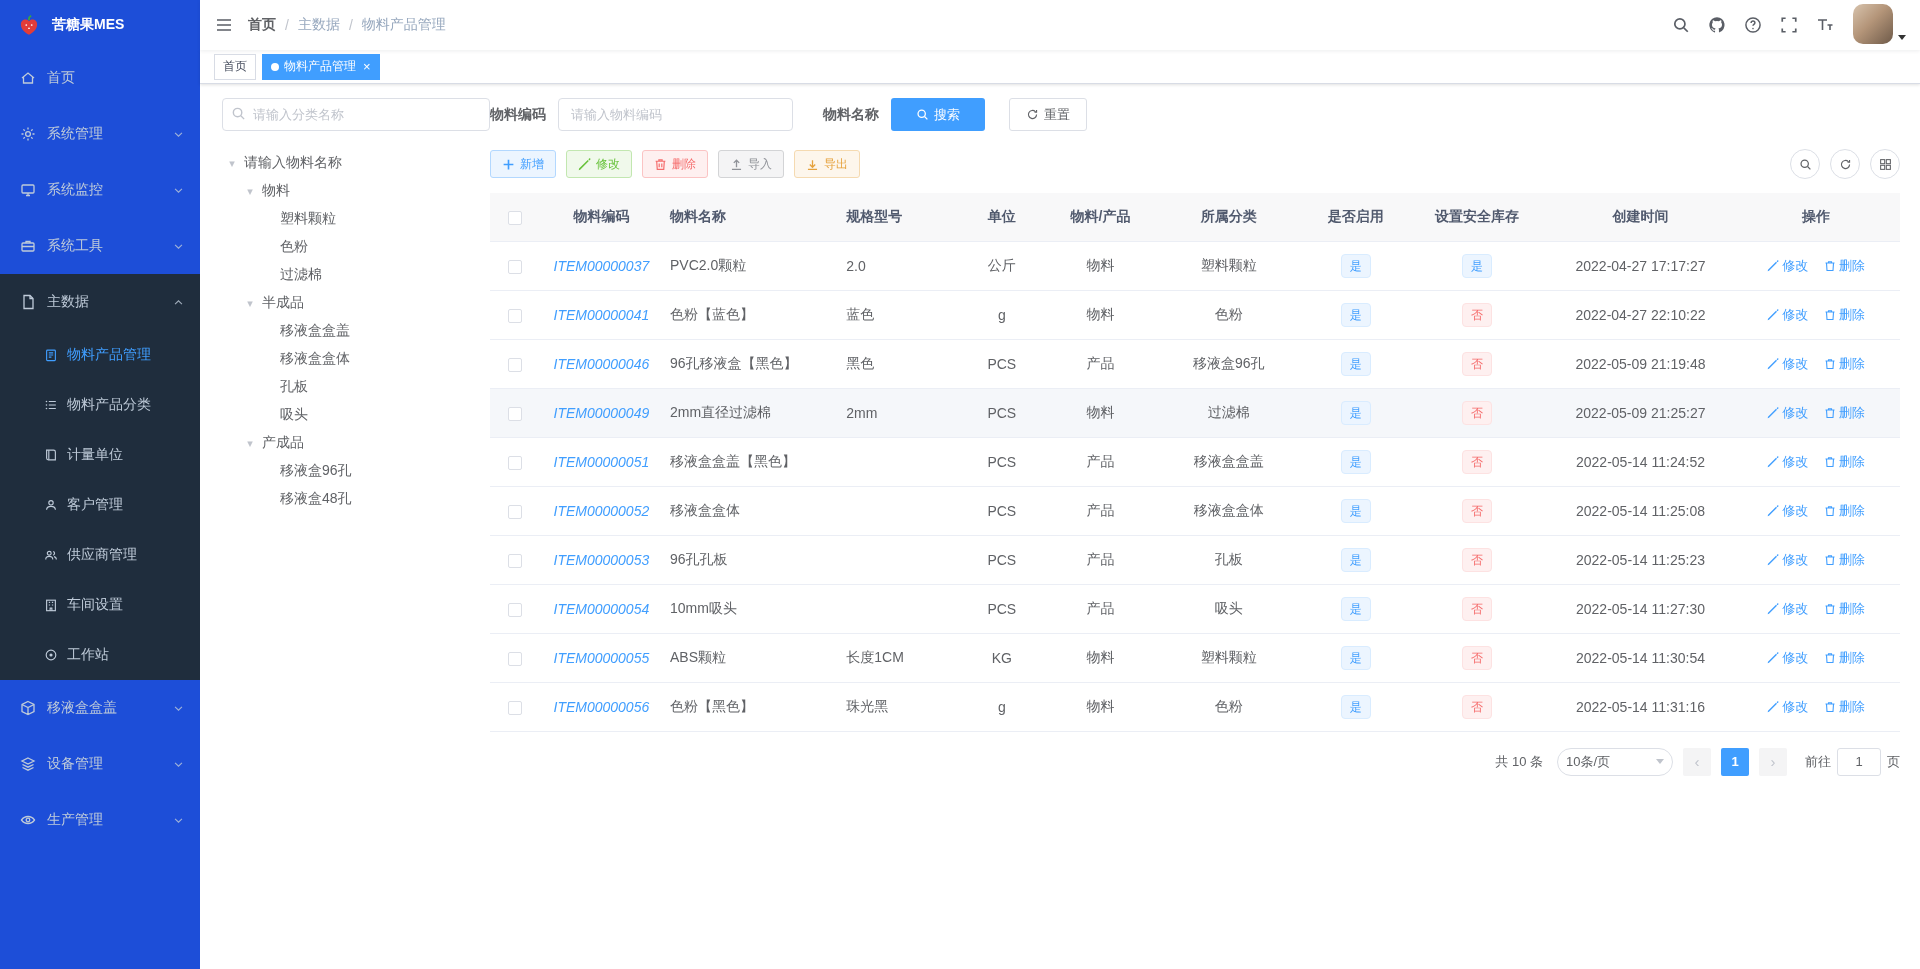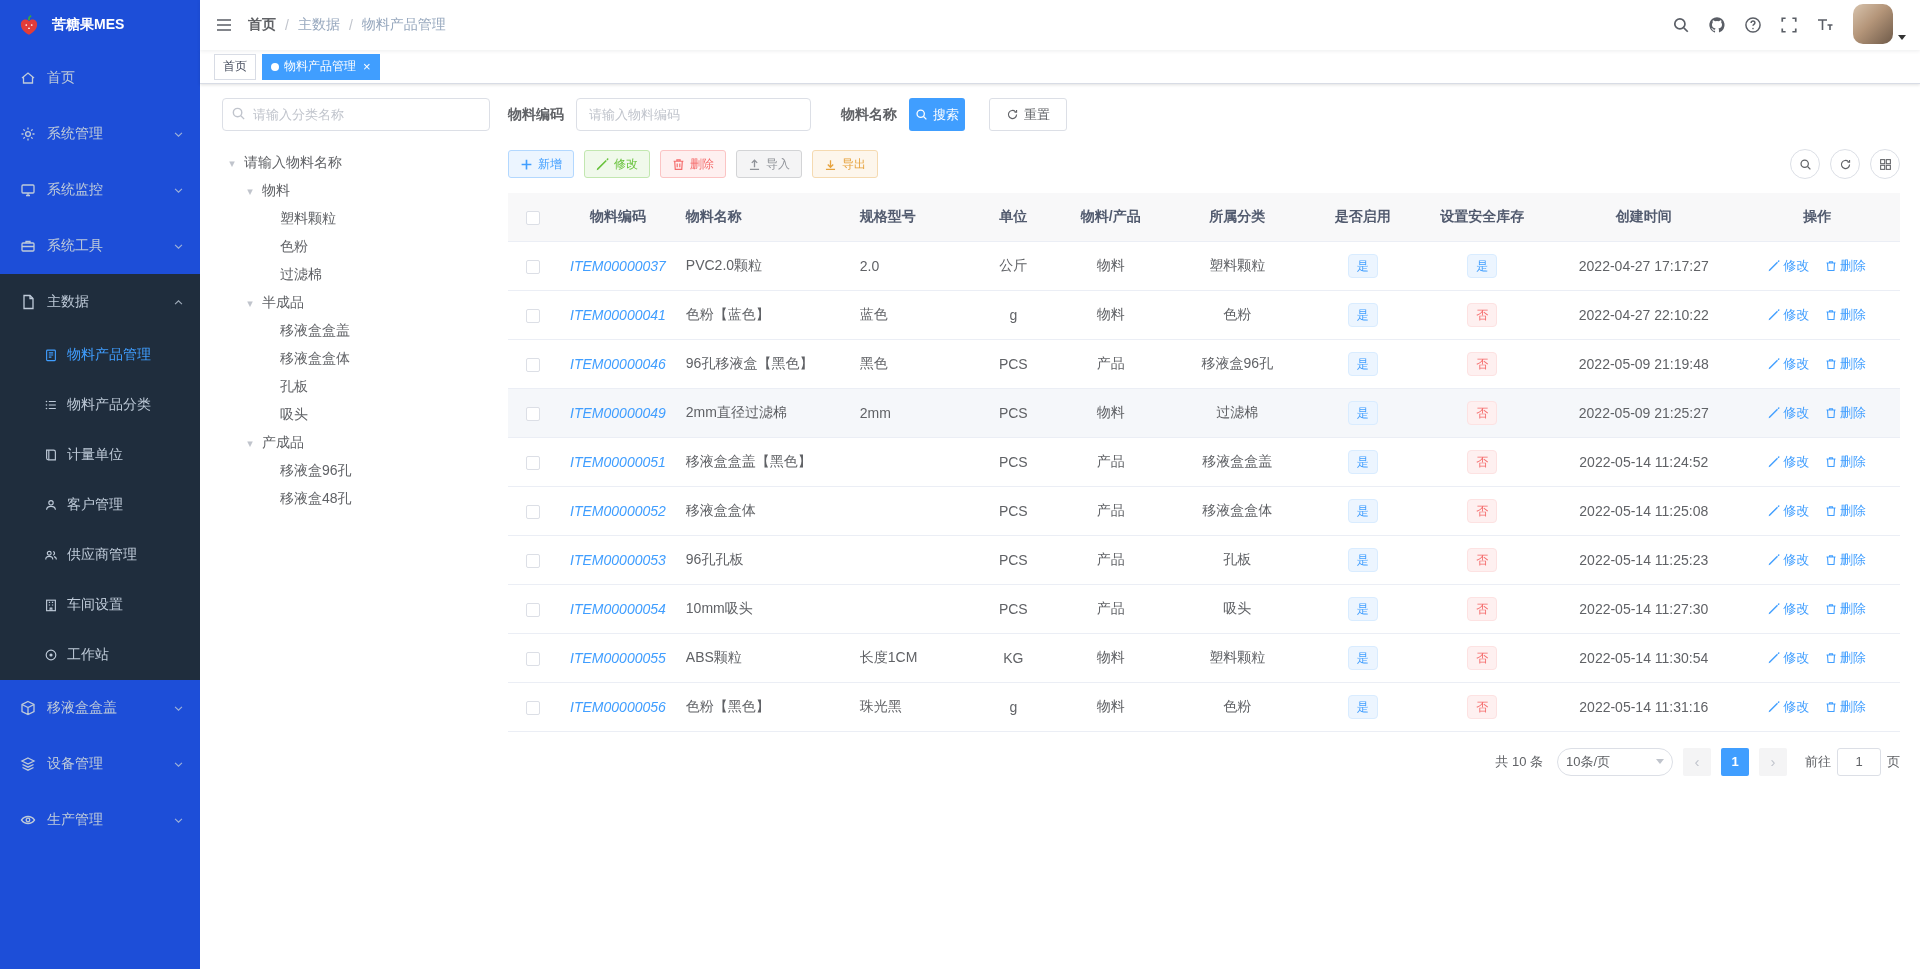--- a/index.html
+++ b/index.html
@@ -37,21 +37,21 @@
   .avatar-wrap { display: flex; align-items: flex-end; margin-left: 10px; cursor: pointer; padding-bottom: 2px; }
   .avatar { width: 40px; height: 40px; border-radius: 10px; background: linear-gradient(135deg, #d8c4ae 0%, #b49579 45%, #6e5a49 100%); }
   .avatar-caret { width: 0; height: 0; border-left: 4px solid transparent; border-right: 4px solid transparent; border-top: 5px solid #333; margin: 0 0 4px 5px; }
 
   .tagbar { height: 34px; flex-shrink: 0; display: flex; align-items: center; padding-left: 14px; background: #fff; border-bottom: 1px solid #d8dce5; box-shadow: 0 1px 3px 0 rgba(0,0,0,.12); position: relative; z-index: 2; }
   .tag { display: inline-flex; align-items: center; height: 26px; padding: 0 8px; margin-right: 6px; border: 1px solid #d8dce5; background: #fff; color: #495060; font-size: 12px; cursor: pointer; gap: 5px; }
   .tag.active { background: #409EFF; border-color: #409EFF; color: #fff; }
   .tag-dot { width: 8px; height: 8px; border-radius: 50%; background: #fff; display: inline-block; }
   .tag-close { font-size: 13px; line-height: 1; padding-left: 2px; }
 
-  .content { flex: 1; display: flex; gap: 18px; padding: 14px 20px 0 22px; overflow: hidden; background: #fff; }
+  .content { flex: 1; display: flex; padding: 14px 20px 0 22px; overflow: hidden; background: #fff; }
 
   
   .tree-panel { width: 268px; flex-shrink: 0; }
   .tree-search { position: relative; }
   .tree-search input { width: 100%; height: 33px; border: 1px solid #dcdfe6; border-radius: 4px; padding: 0 10px 0 30px; font-size: 13px; color: #606266; outline: none; font-family: inherit; }
   .tree-search input::placeholder { color: #c0c4cc; }
   .tree-search .search-prefix { position: absolute; left: 9px; top: 8px; width: 15px; height: 15px; color: #c0c4cc; }
   .tree { margin-top: 18px; font-size: 14px; color: #606266; }
   .tree-node { height: 28px; display: flex; align-items: center; gap: 6px; cursor: pointer; white-space: nowrap; }
   .tree-caret { color: #c0c4cc; font-size: 11px; width: 12px; text-align: center; }
@@ -62,21 +62,21 @@
   
   .table-panel { flex: 1; min-width: 0; display: flex; flex-direction: column; }
 
   .filter-row { display: flex; align-items: center; }
   .filter-label { font-size: 14px; font-weight: 700; color: #606266; margin-right: 12px; white-space: nowrap; }
   .filter-input { width: 235px; height: 33px; border: 1px solid #dcdfe6; border-radius: 4px; padding: 0 12px; font-size: 13px; color: #606266; outline: none; margin-right: 30px; font-family: inherit; }
   .filter-input::placeholder { color: #c0c4cc; }
 
   .btn { display: inline-flex; align-items: center; justify-content: center; gap: 5px; border-radius: 3px; border: 1px solid transparent; cursor: pointer; font-size: 13px; white-space: nowrap; font-family: inherit; }
   .btn svg { width: 13px; height: 13px; }
-  .btn-primary { background: #409EFF; color: #fff; height: 33px; padding: 0 5px; }
+  .btn-primary { background: #409EFF; color: #fff; height: 33px; padding: 0 24px; }
   .btn-default { background: #fff; border-color: #dcdfe6; color: #606266; height: 33px; padding: 0 16px; margin-left: 24px; }
 
   .toolbar-row { display: flex; align-items: center; margin-top: 18px; }
   .btn-mini { height: 28px; padding: 0 11px; font-size: 12px; margin-right: 10px; }
   .btn-plain-primary { color: #409eff; background: #ecf5ff; border-color: #b3d8ff; }
   .btn-plain-success { color: #67c23a; background: #f0f9eb; border-color: #c2e7b0; }
   .btn-plain-danger  { color: #f56c6c; background: #fef0f0; border-color: #fbc4c4; }
   .btn-plain-info    { color: #909399; background: #f4f4f5; border-color: #d3d4d6; }
   .btn-plain-warning { color: #e6a23c; background: #fdf6ec; border-color: #f5dab1; }
   .toolbar-right { margin-left: auto; display: flex; gap: 10px; }

